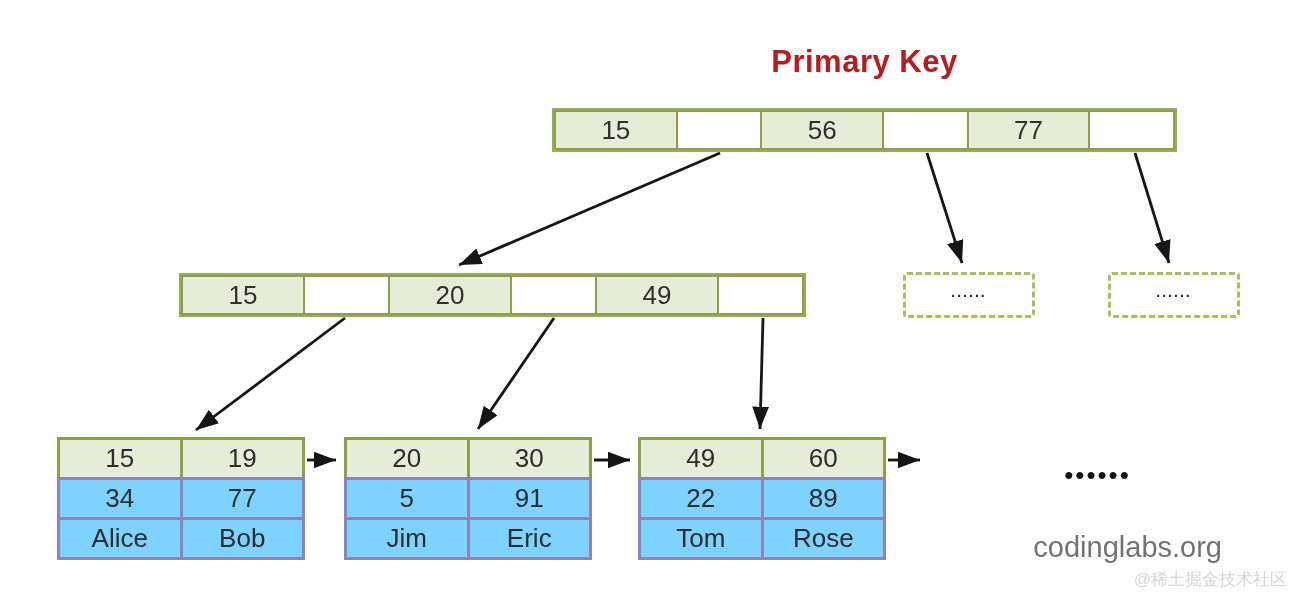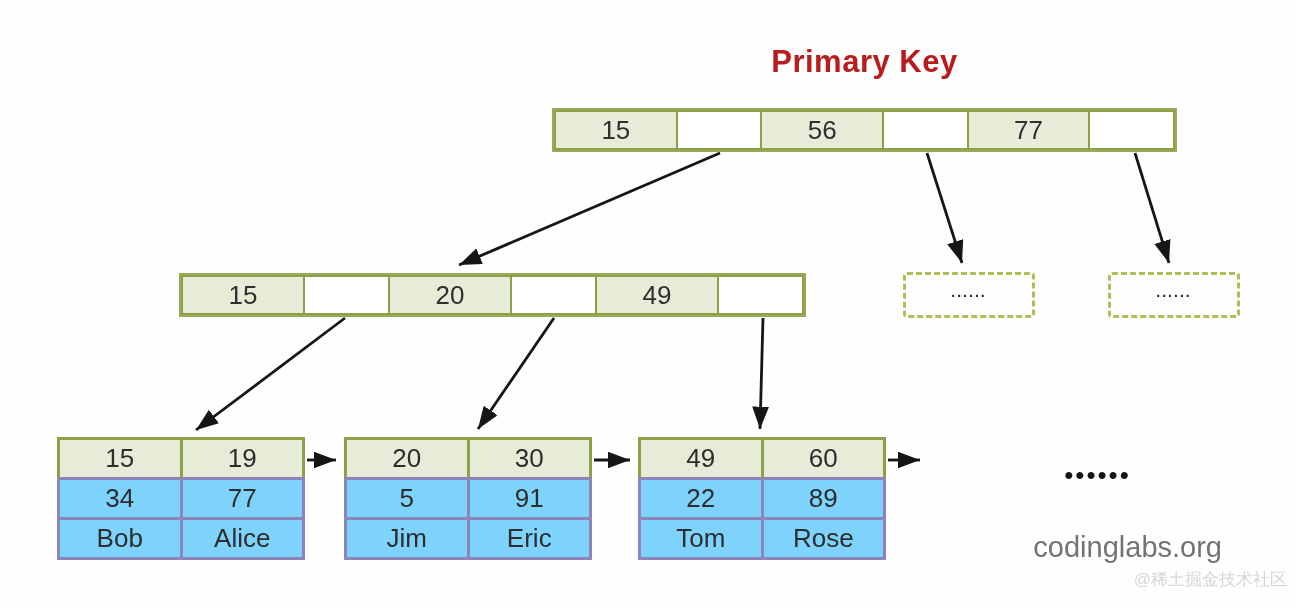--- a/index.html
+++ b/index.html
@@ -150,22 +150,22 @@
   <div class="leaf" id="leaf-1">
     <div class="leaf-row key-row">
       <div class="lcell">15</div>
       <div class="lcell">19</div>
     </div>
     <div class="leaf-row data-row">
       <div class="lcell">34</div>
       <div class="lcell">77</div>
     </div>
     <div class="leaf-row data-row">
+      <div class="lcell">Alice</div>
       <div class="lcell">Bob</div>
-      <div class="lcell">Alice</div>
     </div>
   </div>
 
   <div class="leaf" id="leaf-2">
     <div class="leaf-row key-row">
       <div class="lcell">20</div>
       <div class="lcell">30</div>
     </div>
     <div class="leaf-row data-row">
       <div class="lcell">5</div>

